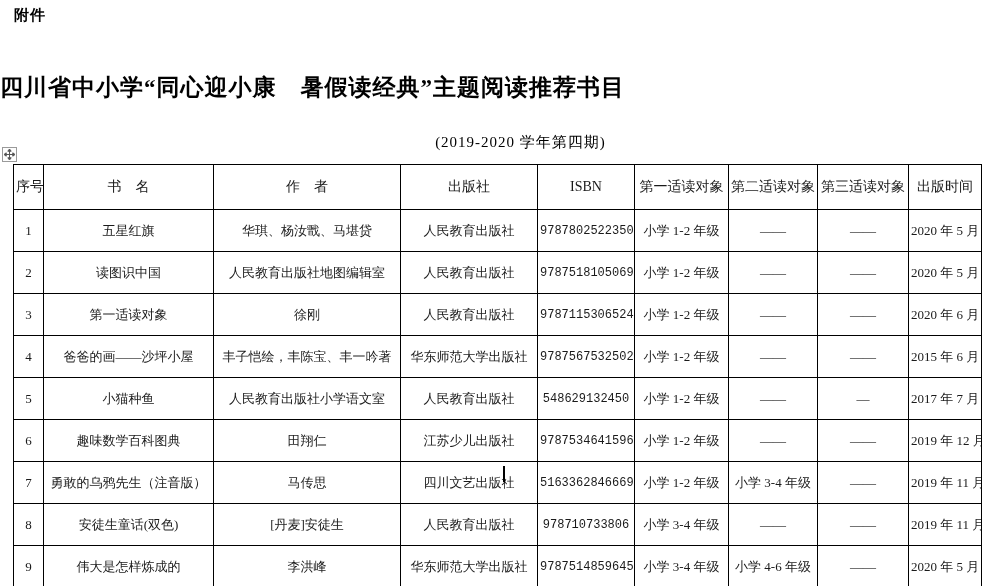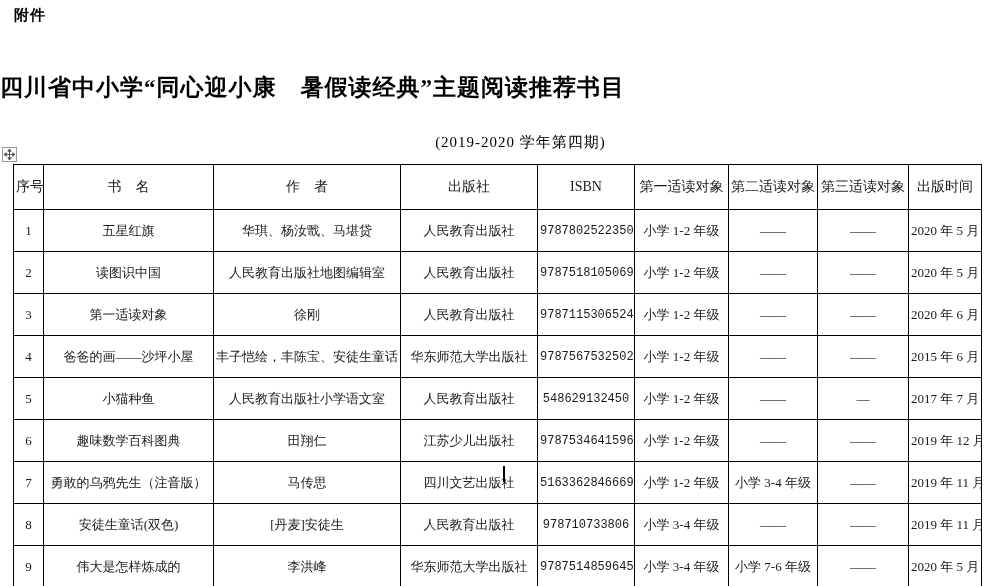--- a/index.html
+++ b/index.html
@@ -131,21 +131,21 @@
           <td>人民教育出版社</td>
           <td class="col-isbn">9787115306524</td>
           <td>小学 1-2 年级</td>
           <td>——</td>
           <td>——</td>
           <td>2020 年 6 月</td>
         </tr>
         <tr>
           <td>4</td>
           <td>爸爸的画——沙坪小屋</td>
-          <td>丰子恺绘，丰陈宝、安徒生童话</td>
+          <td>丰子恺绘，丰陈宝、丰一吟著</td>
           <td>华东师范大学出版社</td>
           <td class="col-isbn">9787567532502</td>
           <td>小学 1-2 年级</td>
           <td>——</td>
           <td>——</td>
           <td>2015 年 6 月</td>
         </tr>
         <tr>
           <td>5</td>
           <td>小猫种鱼</td>
@@ -190,21 +190,21 @@
           <td>——</td>
           <td>2019 年 11 月</td>
         </tr>
         <tr>
           <td>9</td>
           <td>伟大是怎样炼成的</td>
           <td>李洪峰</td>
           <td>华东师范大学出版社</td>
           <td class="col-isbn">9787514859645</td>
           <td>小学 3-4 年级</td>
-          <td>小学 7-6 年级</td>
+          <td>小学 4-6 年级</td>
           <td>——</td>
           <td>2020 年 5 月</td>
         </tr>
       </tbody>
   </table>
 </div>
 
 <div class="text-cursor"></div>
 
 </body></html>

